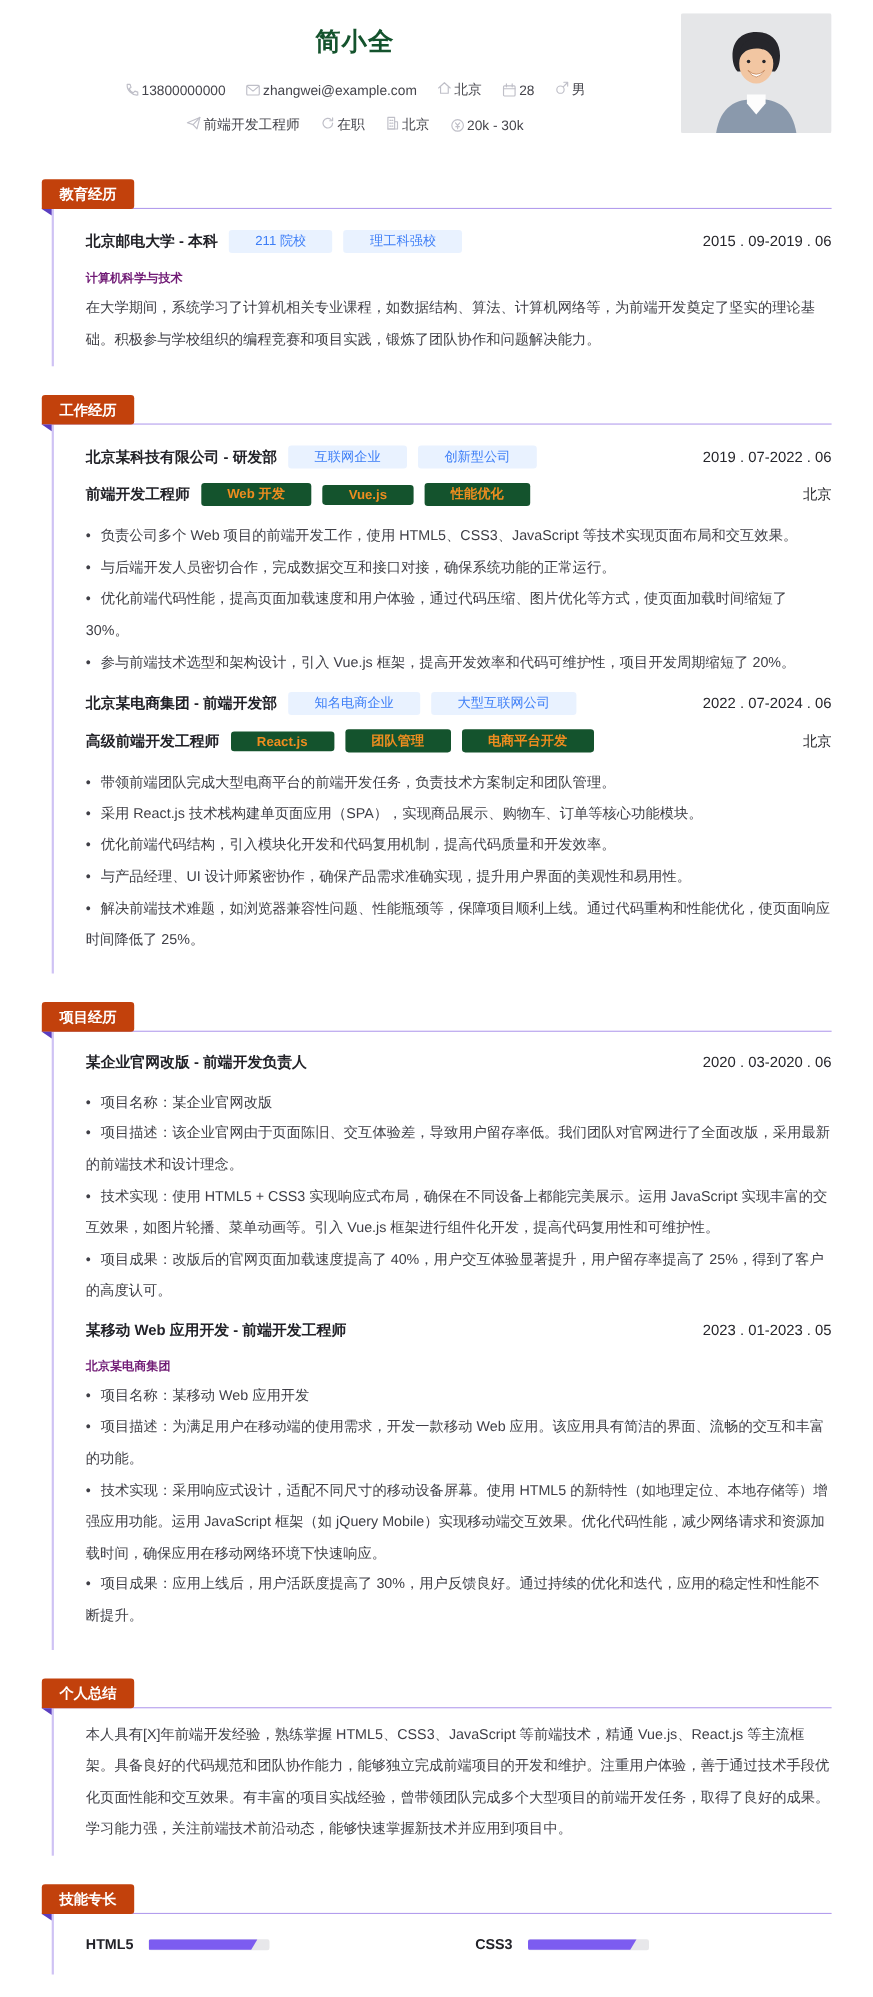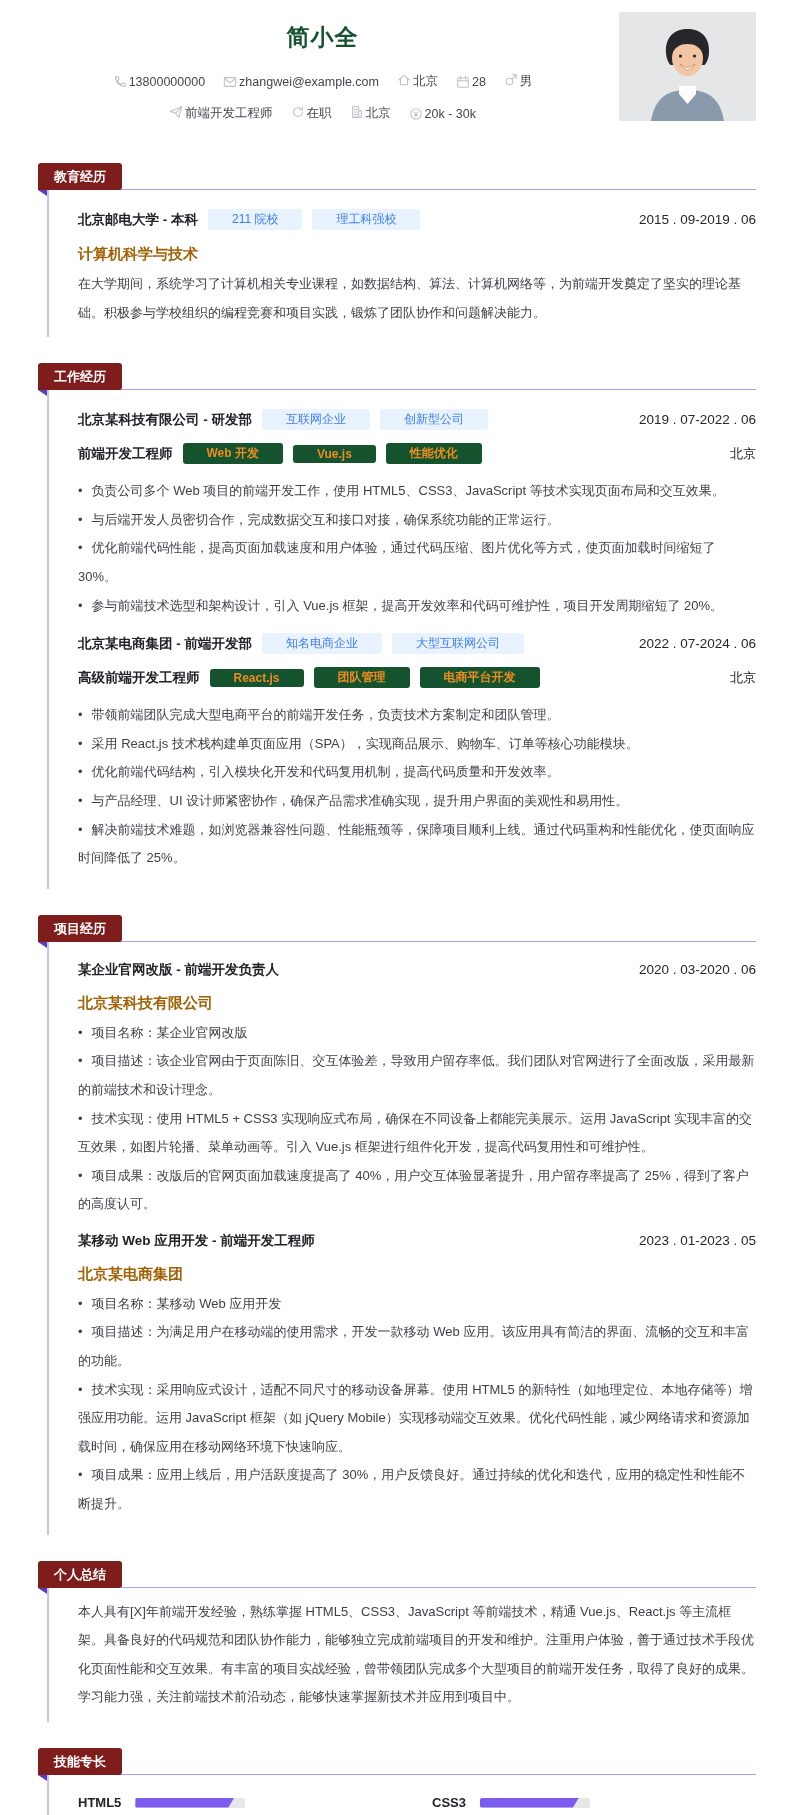--- a/index.html
+++ b/index.html
@@ -22,42 +22,42 @@
   .ci { width: 14px; height: 14px; display: block; }
   .ci path, .ci rect, .ci circle { fill: none; stroke: #bfbfc8; stroke-width: 1.2; stroke-linecap: round; stroke-linejoin: round; }
   .photo { width: 137px; height: 109px; margin-left: 12px; flex: 0 0 auto; border-radius: 2px; overflow: hidden; }
   .photo svg { display: block; }
 
   
   .section { margin-top: 26px; }
   .sec-head { position: relative; height: 27px; border-bottom: 1px solid #b39ded; }
   .badge {
     position: absolute; left: 0; bottom: -1px;
-    background: #7f1d1d; color: #fff;
+    background: #c2410c; color: #fff;
     font-size: 13px; font-weight: bold;
     height: 27px; line-height: 27px; padding: 0 16px;
     border-radius: 3px 3px 3px 0;
   }
   .badge::after {
     content: ""; position: absolute; left: 0; top: 100%;
     width: 0; height: 0;
     border-style: solid; border-width: 0 9px 6px 0;
     border-color: transparent #5a3ec0 transparent transparent;
   }
   .sec-body { margin-left: 9px; border-left: 2px solid #cfc2f4; padding: 6px 0 6px 29px; }
 
   .entry-head { display: flex; align-items: center; gap: 10px; margin: 13px 0; }
   .entry-title { font-weight: bold; font-size: 13.5px; color: #222228; white-space: nowrap; }
   .tag { font-size: 12px; padding: 2px 24px; border-radius: 3px; white-space: nowrap; }
   .tag-blue { background: #e9f2ff; color: #3d7ef7; }
   .tag-orange { background: #14532d; color: #ee8d1f; font-weight: bold; }
   .spacer { flex: 1; }
   .entry-date { font-weight: normal; font-size: 13.5px; color: #26262b; white-space: nowrap; }
   .entry-loc { font-size: 13px; color: #26262b; white-space: nowrap; }
-  .sub-title { font-weight: bold; font-size: 15px; color: #a16207; margin: 15px 0 6px 0; }
+  .sub-title { font-weight: bold; font-size: 11px; color: #701a75; margin: 15px 0 6px 0; }
 
   .para { font-size: 13px; line-height: 2.2; color: #3f3f46; margin: 4px 0; }
   .bullets { font-size: 13px; line-height: 2.2; color: #3f3f46; margin: 4px 0 10px 0; }
   .bullet::before { content: "•"; margin-right: 9px; color: #3f3f46; }
 
   
   .skills-grid {
     display: grid; grid-template-columns: 1fr 1fr;
     column-gap: 70px; row-gap: 30px;
     padding: 14px 40px 14px 0;
@@ -241,21 +241,20 @@
       <div class="badge">项目经历</div>
     </div>
     <div class="sec-body">
 
       <div>
         <div class="entry-head">
           <span class="entry-title">某企业官网改版 - 前端开发负责人</span>
           <span class="spacer"></span>
           <span class="entry-date">2020 . 03-2020 . 06</span>
         </div>
-        <div class="sub-title">北京某科技有限公司</div>
         <div class="bullets">
           <div class="bullet">项目名称：某企业官网改版</div>
           <div class="bullet">项目描述：该企业官网由于页面陈旧、交互体验差，导致用户留存率低。我们团队对官网进行了全面改版，采用最新的前端技术和设计理念。</div>
           <div class="bullet">技术实现：使用 HTML5 + CSS3 实现响应式布局，确保在不同设备上都能完美展示。运用 JavaScript 实现丰富的交互效果，如图片轮播、菜单动画等。引入 Vue.js 框架进行组件化开发，提高代码复用性和可维护性。</div>
           <div class="bullet">项目成果：改版后的官网页面加载速度提高了 40%，用户交互体验显著提升，用户留存率提高了 25%，得到了客户的高度认可。</div>
         </div>
       </div>
 
       <div>
         <div class="entry-head">

